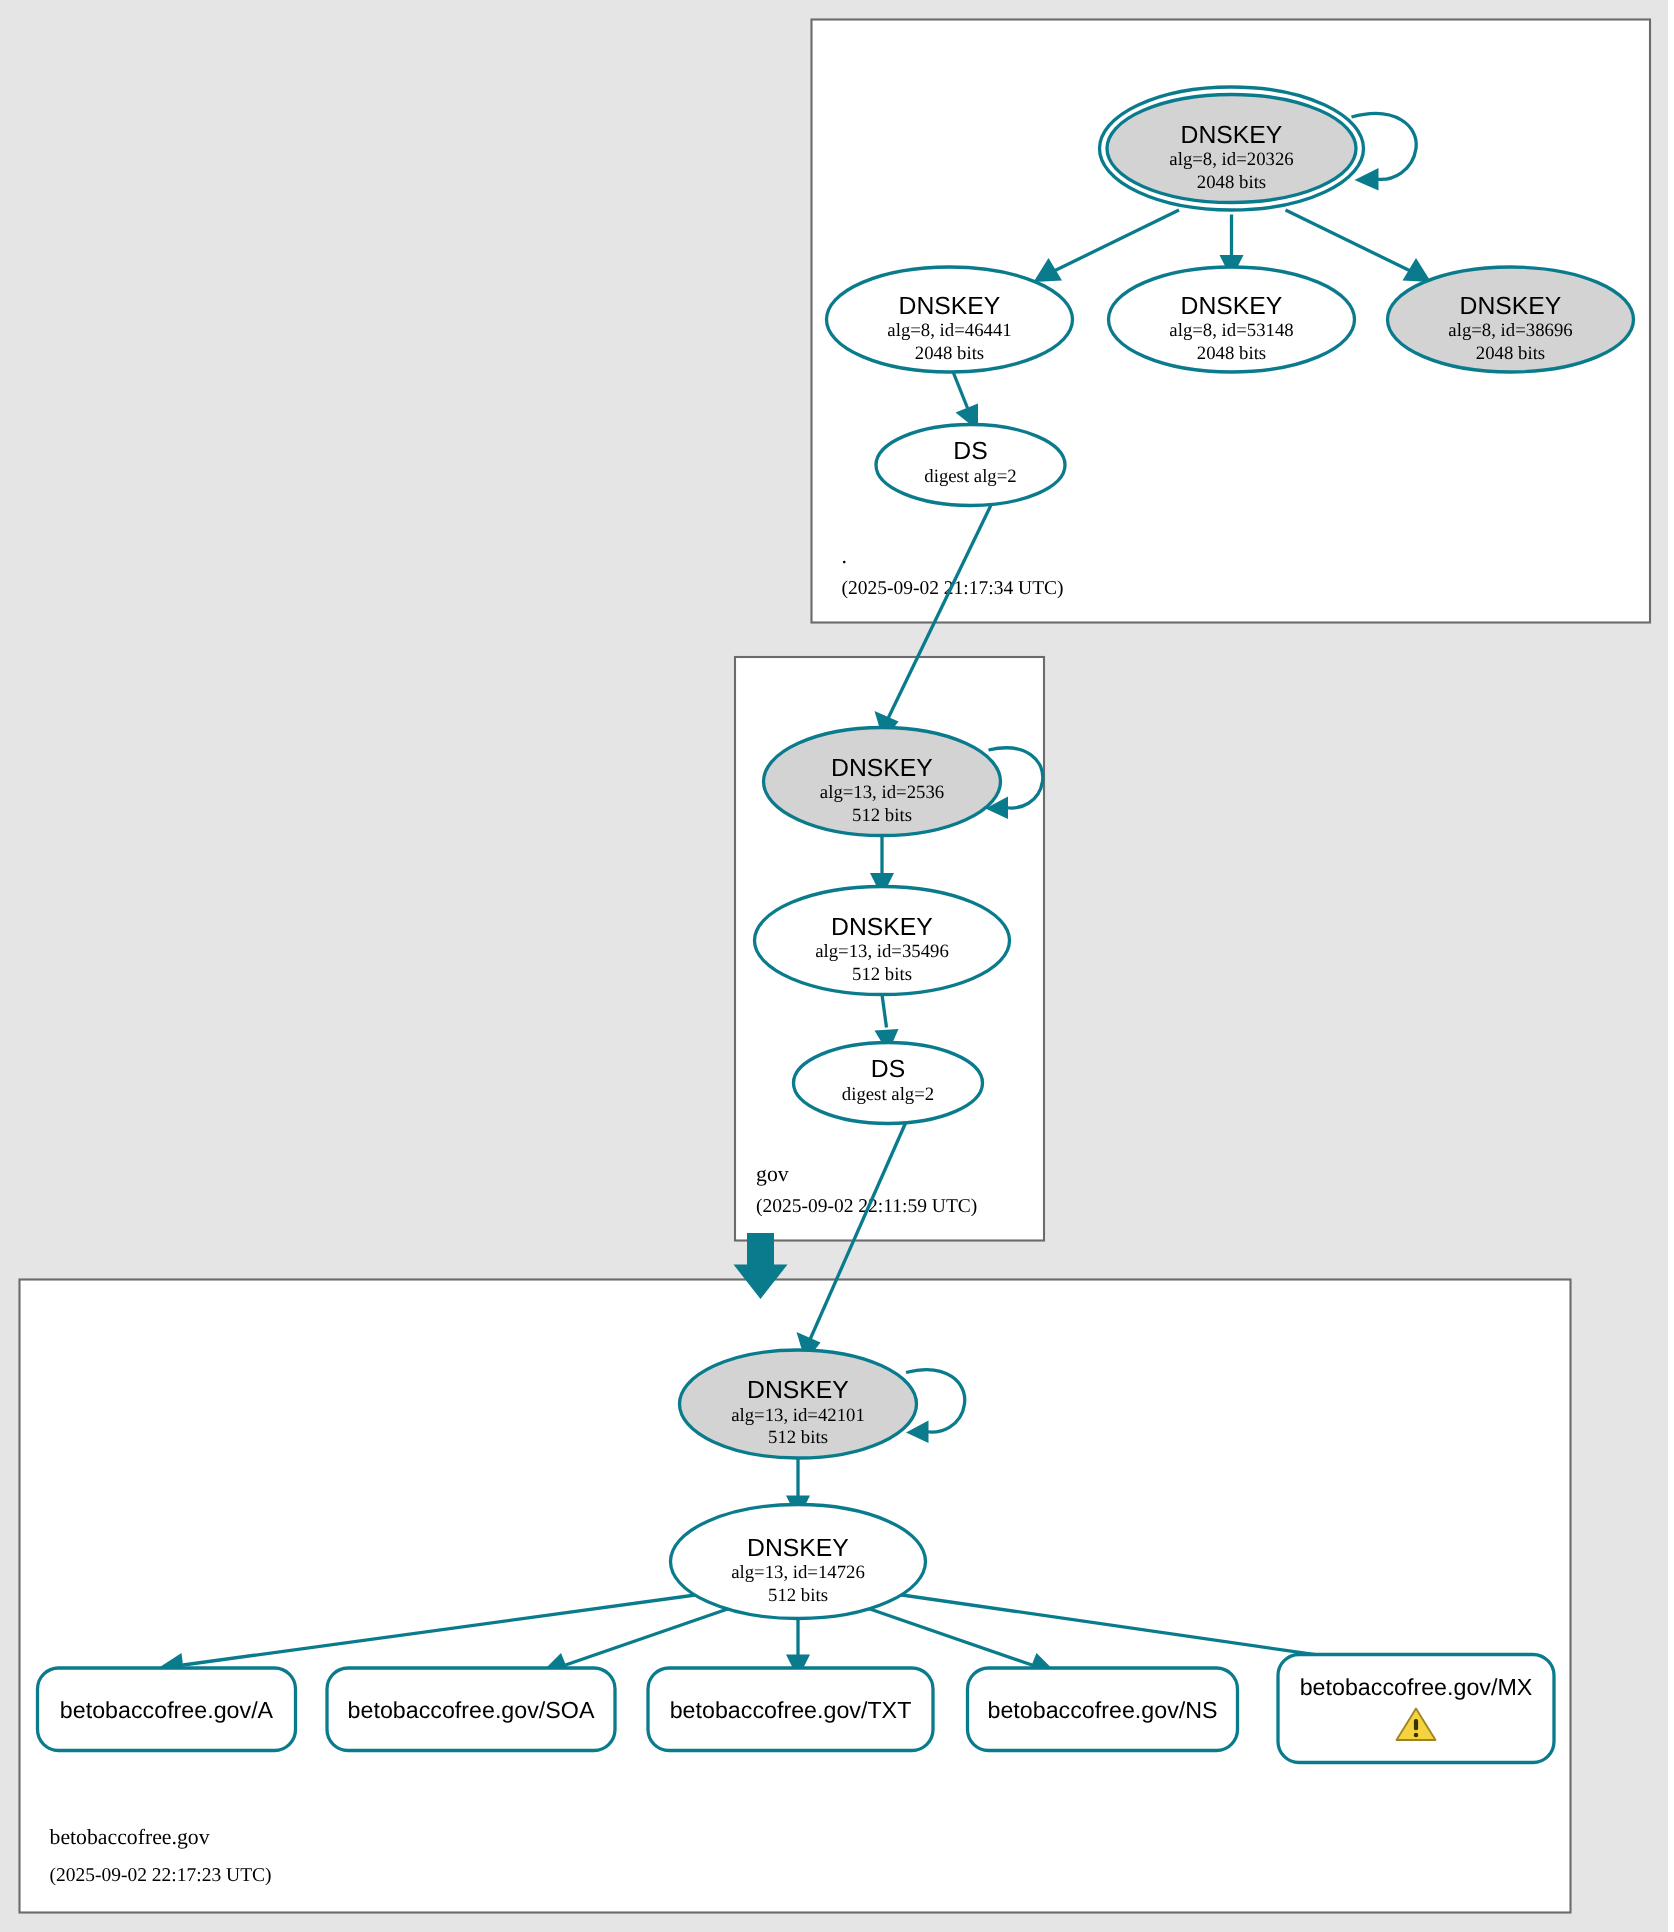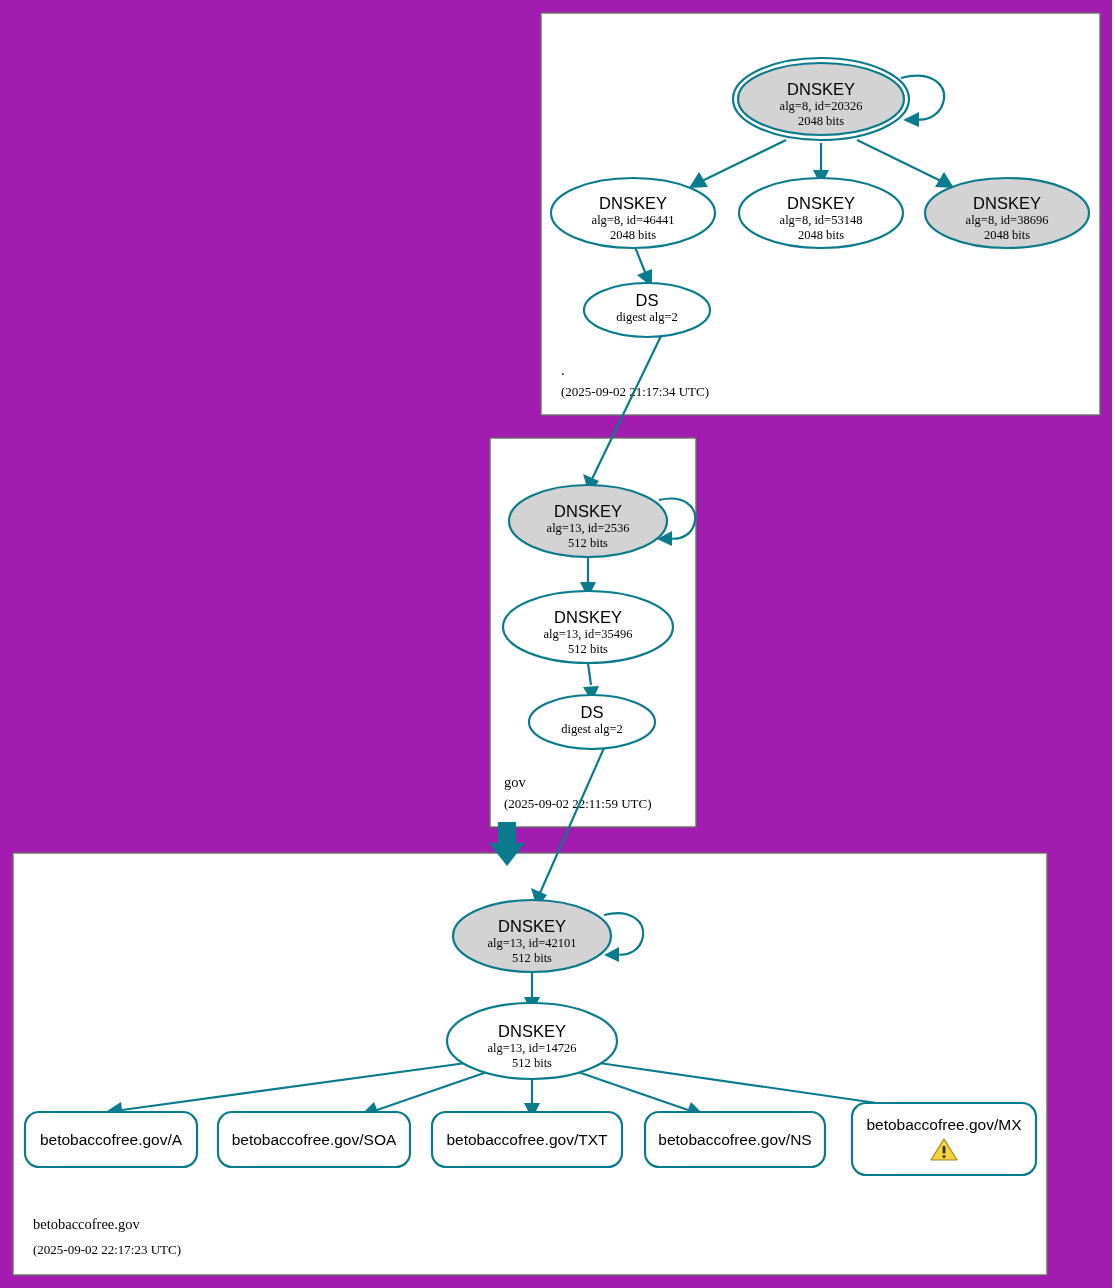--- a/index.html
+++ b/index.html
@@ -4,21 +4,21 @@
 <style>
   html, body {
     margin: 0;
     padding: 0;
     background: #ffffff;
   }
   #canvas {
     position: relative;
     width: 1112px;
     height: 1288px;
-    background: #a21caf;
+    background: #e5e5e5;
     font-family: "Liberation Sans", sans-serif;
     overflow: hidden;
   }
   #graph-svg {
     position: absolute;
     left: 0;
     top: 0;
     width: 1116px;
     height: 1288px;
   }

